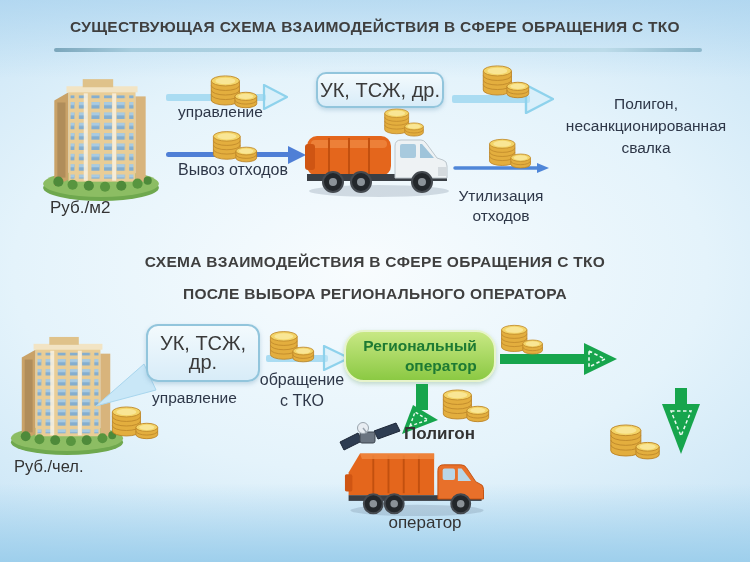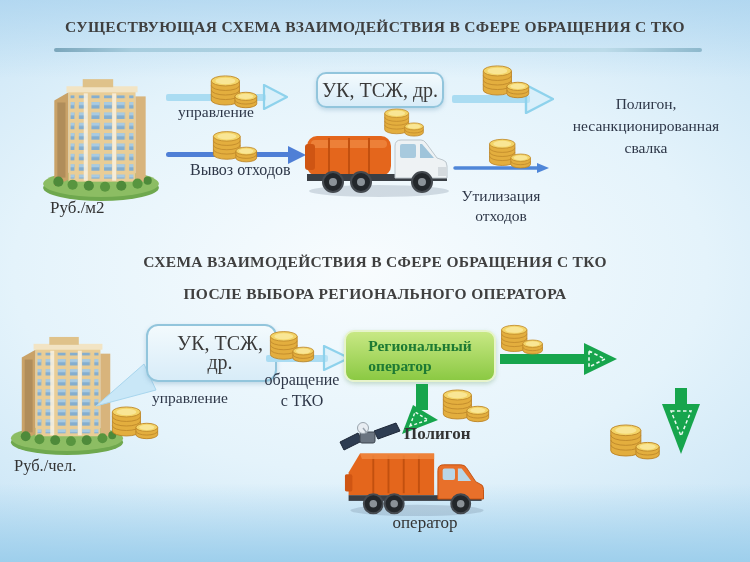--- a/index.html
+++ b/index.html
@@ -1,41 +1,41 @@
 <!DOCTYPE html>
 <html><head>
 <meta charset="utf-8">
 <style>
   html,body{margin:0;padding:0;}
   .slide{
     position:relative;width:750px;height:562px;overflow:hidden;
-    font-family:Liberation Serif, serif;
+    font-family:Liberation Sans, sans-serif;
     background:
       linear-gradient(180deg, rgba(160,205,236,0.55) 0%, rgba(220,240,250,0) 14%),
       linear-gradient(0deg, #9ecfec 0%, rgba(230,245,252,0) 14%),
       radial-gradient(ellipse 110% 85% at 48% 48%, #f8fcfe 0%, #e4f3fb 42%, #c6e3f5 75%, #abd6ef 100%);
   }
   .abs{position:absolute;}
   .t-main{font-weight:bold;font-size:15.5px;color:#3f3f3f;text-align:center;letter-spacing:.3px;}
   .lbl{color:#2e3748;font-size:15.5px;line-height:20px;}
   .lbl-center{text-align:center;white-space:pre-line;}
   .divider{height:4px;border-radius:3px;
     background:linear-gradient(90deg,#7ba6bb,#a7cdde 12%,#bcdbe9 85%,#8db8cc);}
   .bluebox{
     background:linear-gradient(180deg,#f3fafd,#d8ecf8);
     border:2px solid #92c5dc;border-radius:10px;
     box-shadow:0 2px 4px rgba(110,155,185,.35);
     display:flex;align-items:center;justify-content:center;
     font-size:20px;color:#3a3a3a;text-align:center;white-space:pre-line;line-height:19px;}
   .greenbox{
     background:linear-gradient(180deg,#c8e884,#8bc943);
-    border:2px solid #e7f4cb;border-radius:10px;
+    border:2px solid #e7f4cb;border-radius:20px;
     box-shadow:0 2px 4px rgba(110,160,110,.35);
     display:flex;align-items:center;justify-content:center;
-    font-size:15.5px;font-weight:bold;color:#1d7a33;text-align:left;white-space:pre-line;line-height:20px;}
+    font-size:15.5px;font-weight:bold;color:#1d7a33;text-align:right;white-space:pre-line;line-height:20px;}
   .big-label{font-size:17px;color:#333;}
   svg{display:block;}
 </style>
 </head>
 <body>
 
 <div class="slide">
 
   <svg width="0" height="0" style="position:absolute" aria-hidden="true">
     <defs>
@@ -155,21 +155,21 @@
 несанкционированная
 свалка</div>
 
   <svg class="abs" style="left:166px;top:146px" width="140" height="18" viewBox="0 0 140 18">
     <rect x="0" y="6" width="124" height="5" rx="2.5" fill="#4f7fd6"></rect>
     <polygon points="122,0 140,9 122,18" fill="#4f7fd6"></polygon>
   </svg>
   <svg class="abs" style="left:205px;top:126px" width="60" height="38" viewBox="0 0 64 44">
       <use href="#sym-coins"></use>
     </svg>
-  <div class="abs lbl" style="left:190px;top:160px;font-size:16px;">Вывоз отходов</div>
+  <div class="abs lbl" style="left:178px;top:160px;font-size:16px;">Вывоз отходов</div>
 
   <svg class="abs" style="left:303px;top:120px" width="152" height="80" viewBox="0 0 152 80">
       <use href="#sym-truck1"></use>
     </svg>
   <svg class="abs" style="left:379px;top:104px" width="50" height="34" viewBox="0 0 64 44">
       <use href="#sym-coins"></use>
     </svg>
 
   <svg class="abs" style="left:453px;top:162px" width="96" height="12" viewBox="0 0 96 12">
     <line x1="2" y1="6" x2="86" y2="6" stroke="#4f86d8" stroke-width="3.5" stroke-linecap="round"></line>
@@ -189,21 +189,21 @@
     </svg>
   <div class="abs lbl big-label" style="left:14px;top:456px;font-size:16.5px;">Руб./чел.</div>
 
   <svg class="abs" style="left:94px;top:362px" width="66" height="46" viewBox="0 0 66 46">
     <polygon points="2,44 50,2 62,28" fill="#c9e7f7" stroke="#a8d6ee" stroke-width="1"></polygon>
   </svg>
   <svg class="abs" style="left:106px;top:398px" width="58" height="46" viewBox="0 0 64 44">
       <use href="#sym-coins"></use>
     </svg>
 
-  <div class="abs bluebox" style="left:146px;top:324px;width:110px;height:54px;border-radius:12px;padding-left:17px;"><span>УК, ТСЖ,
+  <div class="abs bluebox" style="left:146px;top:324px;width:110px;height:54px;border-radius:12px;"><span>УК, ТСЖ,
 др.</span></div>
   <div class="abs lbl" style="left:152px;top:388px;">управление</div>
 
   <svg class="abs" style="left:266px;top:345px" width="84" height="26" viewBox="0 0 84 26">
     <rect x="0" y="10" width="62" height="7" rx="2" fill="#aadcf2"></rect>
     <polygon points="58,1 83,13 58,25" fill="rgba(205,234,249,0.45)" stroke="#8ed2ec" stroke-width="2.2" stroke-linejoin="round"></polygon>
   </svg>
   <svg class="abs" style="left:263px;top:326px" width="58" height="38" viewBox="0 0 64 44">
       <use href="#sym-coins"></use>
     </svg>

